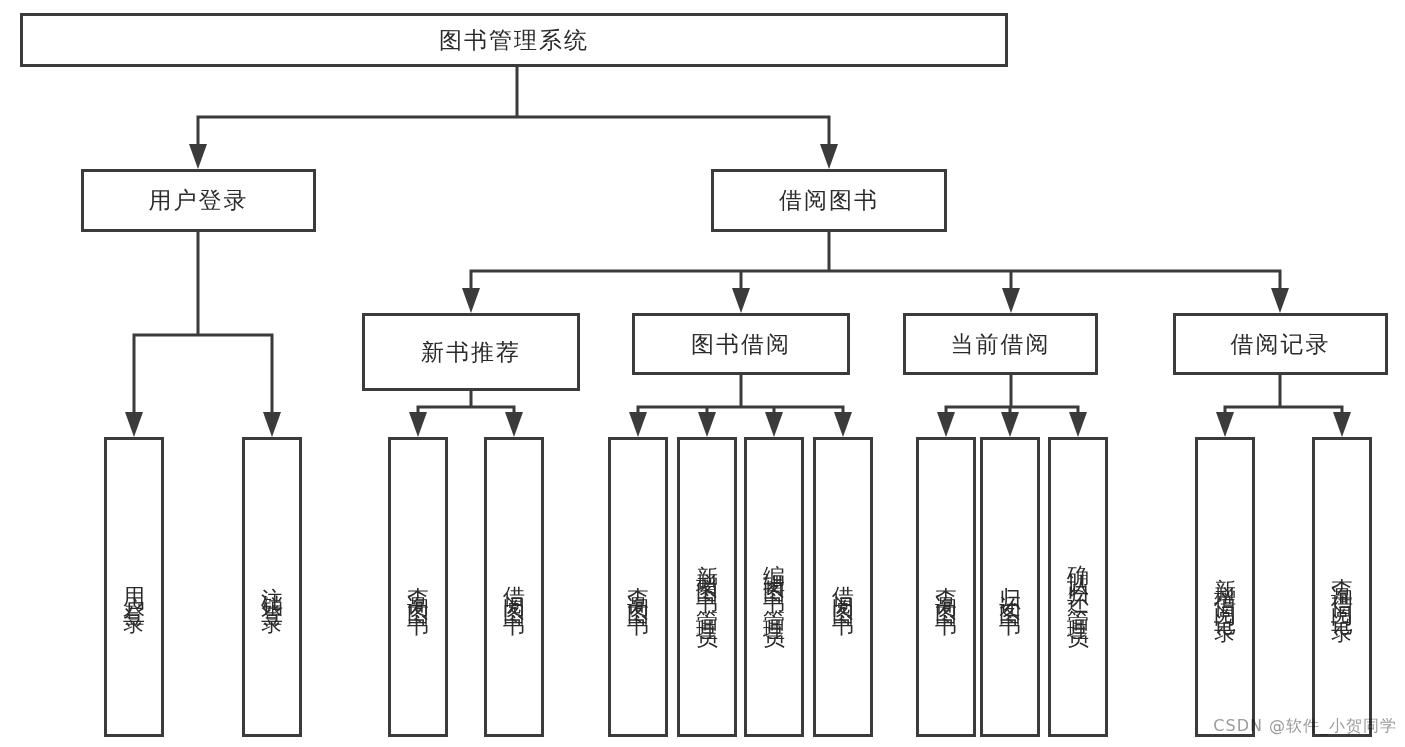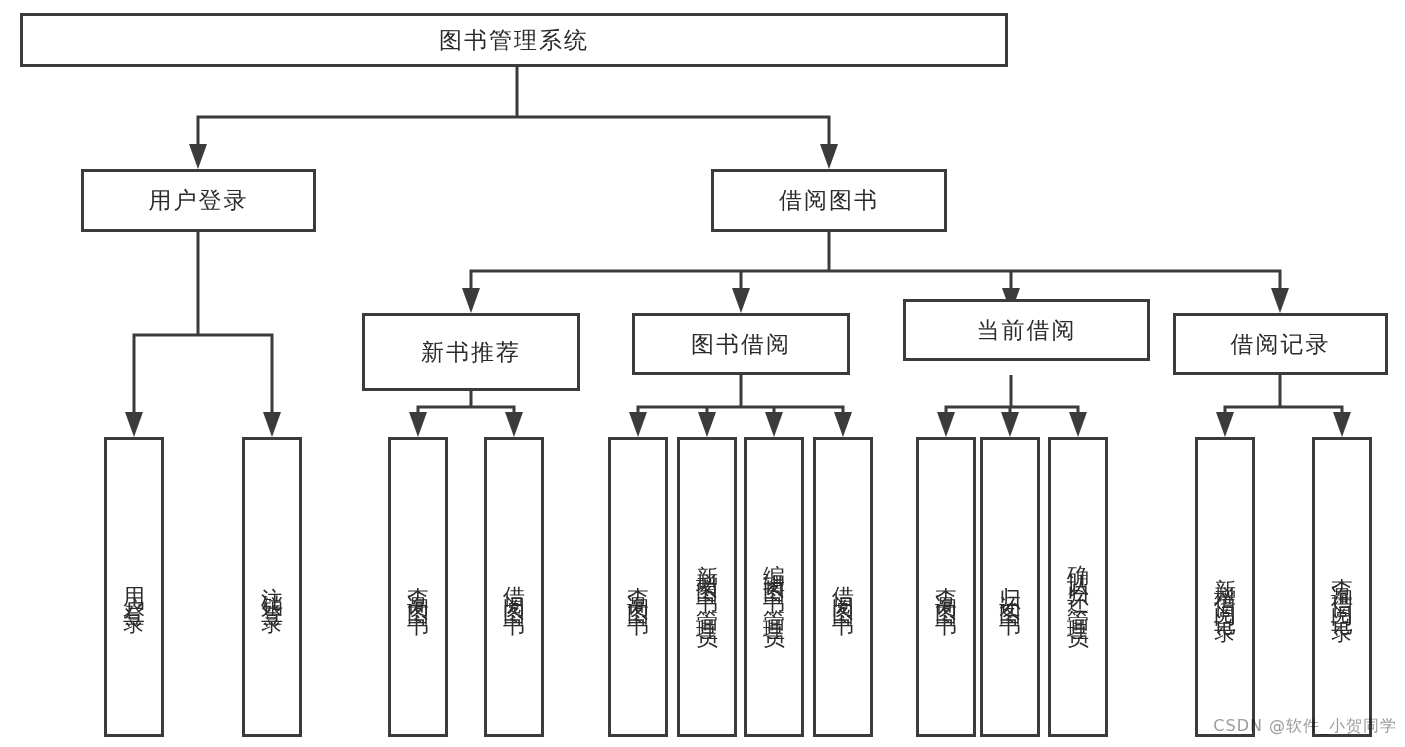--- a/index.html
+++ b/index.html
@@ -88,21 +88,21 @@
     </g>
   </svg>
 
   <div class="box h" style="left:12px; top:13px; width:988px; height:54px;margin-left:8px;">图书管理系统</div>
 
   <div class="box h" style="left:81px; top:169px; width:235px; height:63px;">用户登录</div>
   <div class="box h" style="left:711px; top:169px; width:236px; height:63px;">借阅图书</div>
 
   <div class="box h" style="left:362px; top:313px; width:218px; height:78px;">新书推荐</div>
   <div class="box h" style="left:632px; top:313px; width:218px; height:62px;font-family:Liberation Serif, serif;">图书借阅</div>
-  <div class="box h" style="left:903px; top:299px; width:247px; height:62px;">当前借阅</div>
+  <div class="box h" style="left:903px; top:313px; width:195px; height:62px;">当前借阅</div>
   <div class="box h" style="left:1173px; top:313px; width:215px; height:62px;">借阅记录</div>
 
   <div class="box v" style="left:104px; top:437px; width:60px; height:300px;">用户登录</div>
   <div class="box v" style="left:242px; top:437px; width:60px; height:300px;">注销登录</div>
 
   <div class="box v" style="left:388px; top:437px; width:60px; height:300px;">查询图书</div>
   <div class="box v" style="left:484px; top:437px; width:60px; height:300px;">借阅图书</div>
 
   <div class="box v" style="left:608px; top:437px; width:60px; height:300px;">查询图书</div>
   <div class="box v" style="left:677px; top:437px; width:60px; height:300px;">新增图书（管理员）</div>

